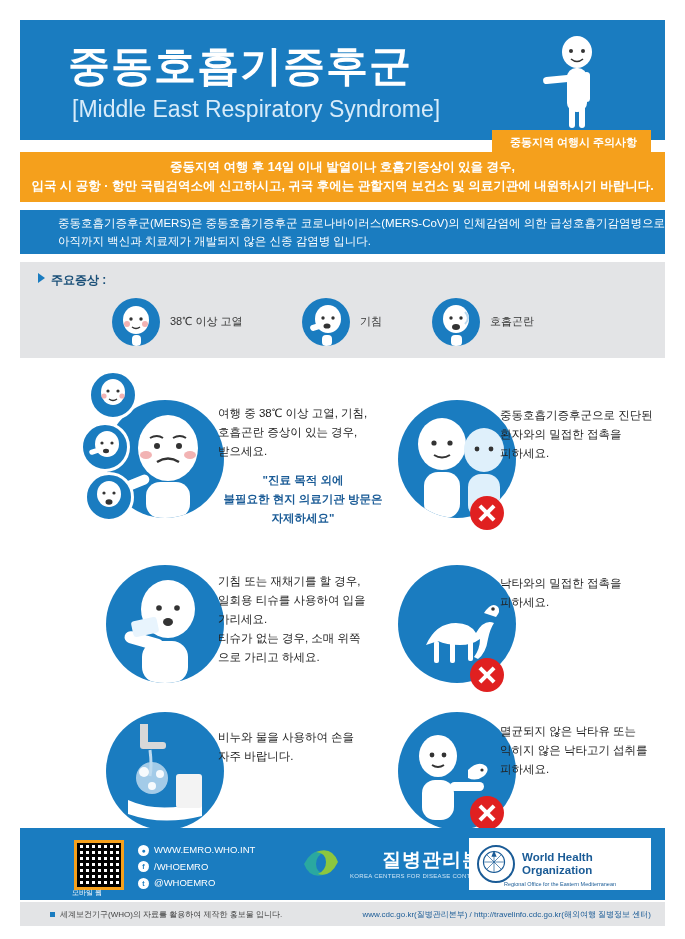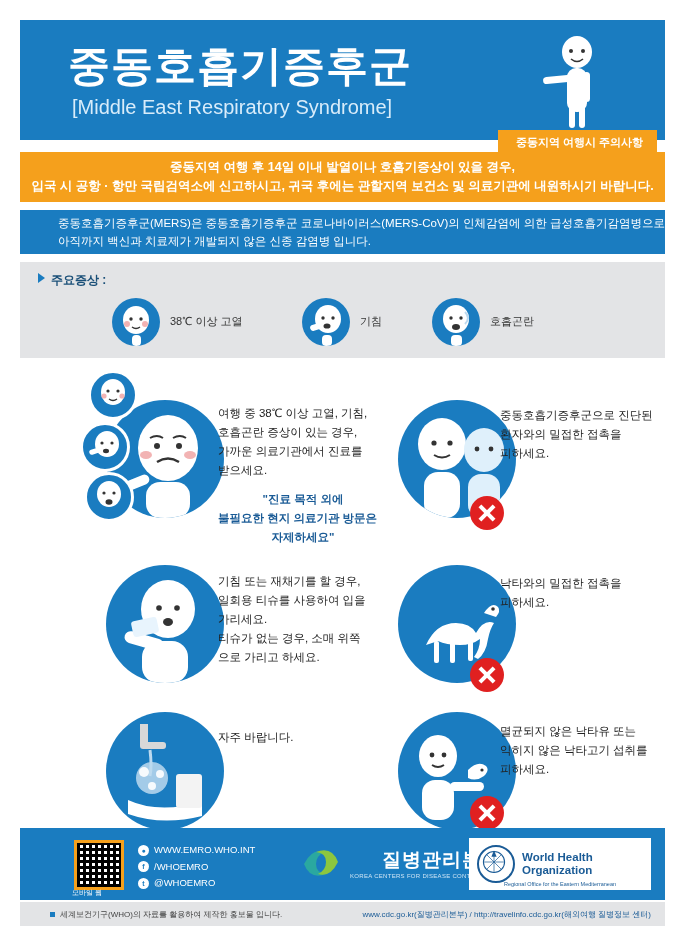--- a/index.html
+++ b/index.html
@@ -36,34 +36,34 @@
     font-size: 42px;
     font-weight: bold;
     color: #ffffff;
     letter-spacing: 1px;
     white-space: nowrap;
   }
   .header-subtitle {
     position: absolute;
     left: 52px;
     top: 76px;
-    font-size: 20px;
+    font-size: 23px;
     color: #d8ecfa;
     white-space: nowrap;
   }
   .header-figure {
     position: absolute;
     right: 50px;
     top: 12px;
     width: 90px;
     height: 100px;
   }
   .ribbon {
     position: absolute;
-    right: 28px;
+    right: 34px;
     top: 130px;
     background: #f5a01c;
     color: #ffffff;
     font-size: 11px;
     font-weight: bold;
     padding: 5px 14px 5px 18px;
     white-space: nowrap;
   }
 
   
@@ -435,24 +435,23 @@
       <svg viewBox="0 0 44 44" width="44" height="44">
         <ellipse cx="22" cy="19" rx="12" ry="13" fill="#fff"></ellipse>
         <circle cx="17" cy="18" r="1.6" fill="#333"></circle>
           <circle cx="27" cy="18" r="1.6" fill="#333"></circle>
         <ellipse cx="22" cy="27" rx="3.5" ry="2.8" fill="#333"></ellipse>
       </svg>
     </div>
     <div class="cell-text" style="left:218px; top:404px; width:170px;">
       <div>여행 중 38℃ 이상 고열, 기침,</div>
       <div>호흡곤란 증상이 있는 경우,</div>
-      <div>가까운 의료기관에서 진료를</div>
       <div>받으세요.</div>
       <div class="quote" style="margin-top:10px; text-align:center;">"진료 목적 외에</div>
-      <div class="quote" style="text-align:left;">불필요한 현지 의료기관 방문은</div>
+      <div class="quote" style="text-align:center;">불필요한 현지 의료기관 방문은</div>
       <div class="quote" style="text-align:center;">자제하세요"</div>
     </div>
   </div>
 
   <div class="cell">
     <div class="big-circle" style="left:398px; top:400px;">
       <svg viewBox="0 0 118 118" width="118" height="118">
         <ellipse cx="44" cy="44" rx="24" ry="26" fill="#fff"></ellipse>
         <circle cx="36" cy="43" r="2.6" fill="#333"></circle>
           <circle cx="52" cy="43" r="2.6" fill="#333"></circle>
@@ -519,20 +518,21 @@
         <path d="M44 38 q2 16 0 26" stroke="#bcd9ef" stroke-width="3" fill="none"></path>
         <circle cx="46" cy="66" r="16" fill="#bcd9ef" opacity=".85"></circle>
         <circle cx="38" cy="60" r="5" fill="#ffffff" opacity=".9"></circle>
         <circle cx="54" cy="62" r="4" fill="#ffffff" opacity=".9"></circle>
         <circle cx="46" cy="74" r="4" fill="#ffffff" opacity=".9"></circle>
         <path d="M22 88 q30 14 74 2 l0 14 q-40 10 -74 -2 z" fill="#ffffff"></path>
         <rect x="70" y="62" width="26" height="34" rx="3" fill="#f3f3f3"></rect>
       </svg>
     </div>
     <div class="cell-text" style="left:218px; top:728px; width:180px;">
+      <div>비누와 물을 사용하여 손을</div>
       <div>자주 바랍니다.</div>
     </div>
   </div>
 
   <div class="cell">
     <div class="big-circle" style="left:398px; top:712px;">
       <svg viewBox="0 0 118 118" width="118" height="118">
         <ellipse cx="40" cy="44" rx="19" ry="21" fill="#fff"></ellipse>
         <circle cx="34" cy="43" r="2.4" fill="#333"></circle>
           <circle cx="46" cy="43" r="2.4" fill="#333"></circle>

